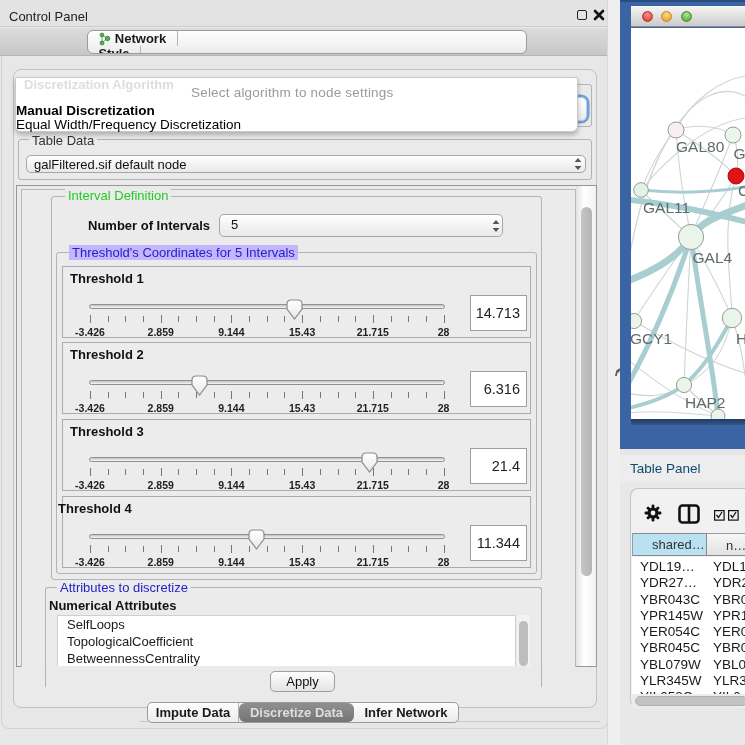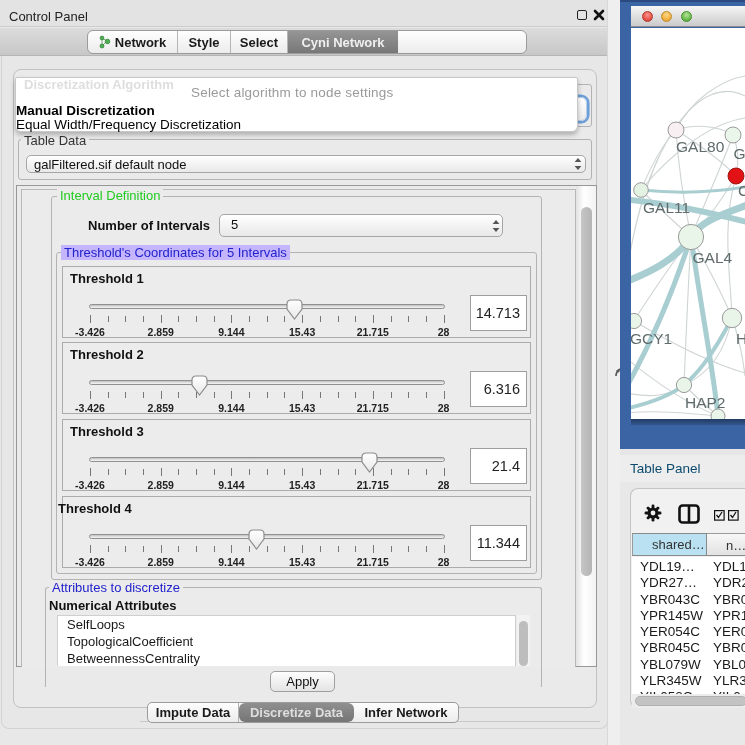--- a/index.html
+++ b/index.html
@@ -1,36 +1,36 @@
 <!DOCTYPE html>
 <html><head>
 <meta charset="utf-8">
 <style>
 * { margin:0; padding:0; box-sizing:border-box; }
 html,body { width:745px; height:745px; overflow:hidden; background:#e8e8e8;
   font-family:"Liberation Sans", sans-serif; }
 .abs { position:absolute; }
 #stage { position:relative; width:745px; height:745px; }
 .grpborder { border:1px solid #b3b3b3; border-radius:3px; }
-.grptitle { position:absolute; background:#eaeaea; padding:0 3px; }
+.grptitle { position:absolute; background:#eaeaea; padding:0 3px;margin-left:8px; }
 </style>
 </head>
 <body>
 <div id="stage">
 
 <div class="abs" style="left:0;top:0;width:620px;height:27px;background:#e3e3e3;border-bottom:1px solid #cccccc;"></div>
 <div class="abs" style="left:9px;top:9px;font-size:13px;color:#222;">Control Panel</div>
 <div class="abs" style="left:577px;top:10px;width:10px;height:10px;border:1.6px solid #222;border-radius:2px;"></div>
 <svg class="abs" style="left:593px;top:9px;" width="12" height="12" viewBox="0 0 12 12">
  <path d="M2 2 L10 10 M10 2 L2 10" stroke="#111" stroke-width="2.6" stroke-linecap="round"></path>
 </svg>
 
 <div class="abs" style="left:0;top:28px;width:620px;height:28px;background:linear-gradient(#dcdcdc,#c7c7c7);border-bottom:1px solid #b5b5b5;"></div>
 
-<div class="abs" style="left:87px;top:30px;width:440px;height:24px;border:1px solid #9b9b9b;border-radius:6px;background:linear-gradient(#fefefe,#ececec);overflow:hidden;display:flex;font-size:13px;font-weight:bold;color:#1a1a1a;">
+<div class="abs" style="left:87px;top:30px;width:440px;height:24px;border:1px solid #9b9b9b;border-radius:6px;background:linear-gradient(#fefefe,#ececec);overflow:hidden;display:flex;font-size:13px;font-weight:bold;color:#1a1a1a;flex-direction:column;">
   <div style="width:90px;border-right:1px solid #b5b5b5;display:flex;align-items:center;justify-content:center;">
     <svg width="12" height="14" viewBox="0 0 12 14" style="margin-right:4px;">
       <path d="M3 3 L3 11 M3 3 L8 6 M3 11 L8 6" stroke="#7da87d" stroke-width="1" fill="none"></path>
       <circle cx="3" cy="3" r="1.9" fill="#4caf50" stroke="#2e7d32" stroke-width="0.7"></circle>
       <circle cx="8.5" cy="6.5" r="2.3" fill="#4caf50" stroke="#2e7d32" stroke-width="0.7"></circle>
       <circle cx="3" cy="11" r="2" fill="#4caf50" stroke="#2e7d32" stroke-width="0.7"></circle>
     </svg>
     <span>Network</span>
       </div>
   <div style="width:53px;border-right:1px solid #b5b5b5;display:flex;align-items:center;justify-content:center;">Style</div>

